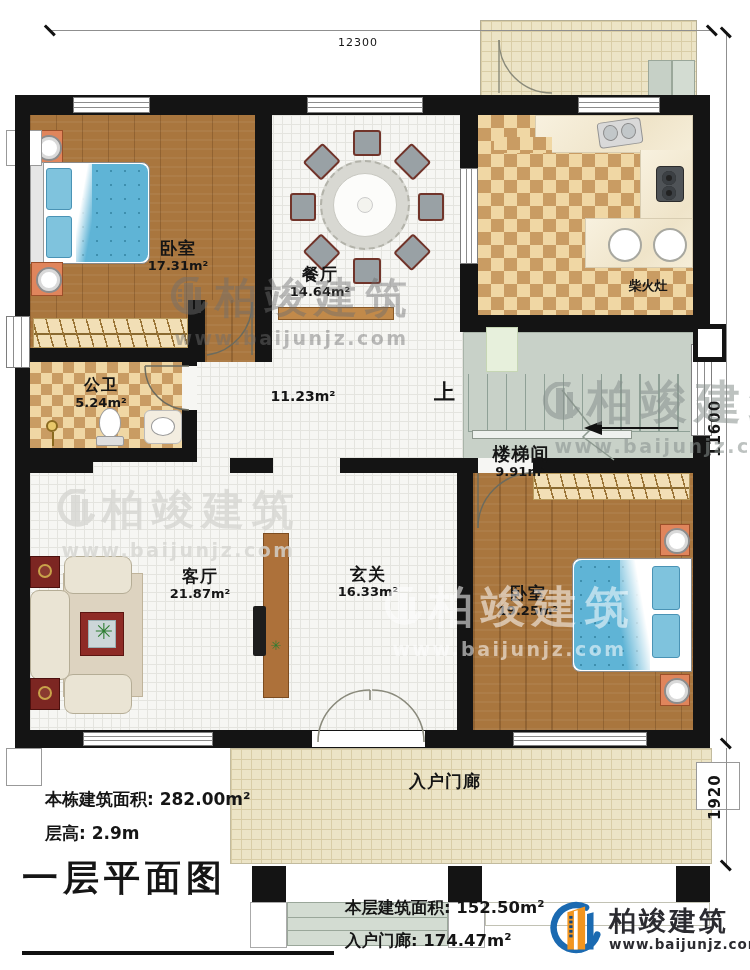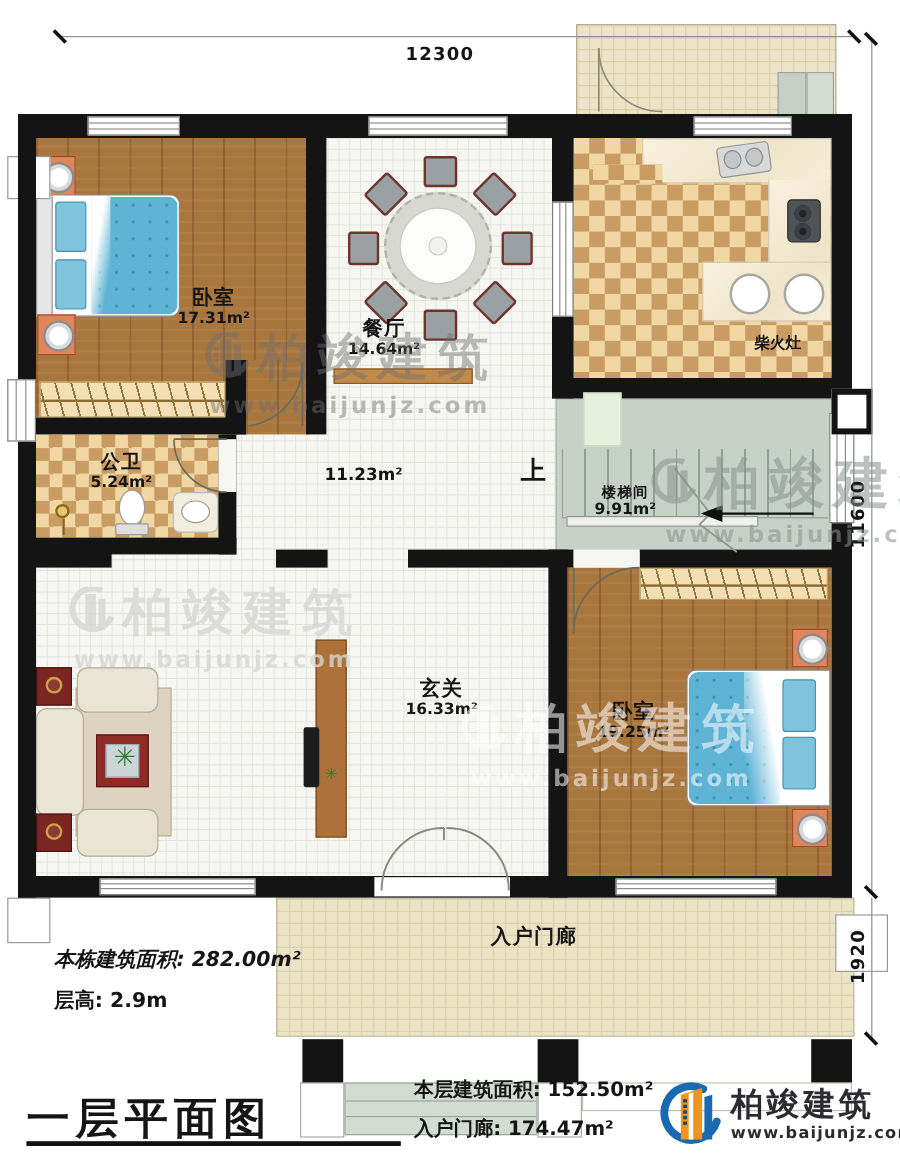--- a/index.html
+++ b/index.html
@@ -25,30 +25,30 @@
   .room-label .ar{font-size:13px;display:block;}
   .furn{position:absolute;z-index:3;box-sizing:border-box;}
   .lampstand{background:#e0855c;border:1px solid #9c4f2a;}
   .lamp{position:absolute;background:#fff;border:2px solid #8c8c8c;border-radius:50%;box-shadow:inset 0 0 0 3px #d9d9d9;}
   .wardrobe{background-color:#f2dfb6;border:1px solid #b99b5e;
     background-image:repeating-linear-gradient(75deg,transparent 0 5px,#9a7436 5px 6.5px,transparent 6.5px 13px),linear-gradient(#8a6a30,#8a6a30);
     background-size:100% 100%,100% 2px;background-position:0 0,0 55%;background-repeat:repeat,no-repeat;}
   .chair{position:absolute;left:353px;top:194px;width:24px;height:22px;background:#99a1a5;border:2.5px solid #71342a;border-radius:3px;z-index:3;}
   .pillow{position:absolute;background:#2d2d2d;border:1px solid #555;}
   .sofa{position:absolute;background:#eae4d4;border:1.5px solid #b5ad96;border-radius:9px;z-index:3;}
-  .dim-label{position:absolute;font-weight:700;font-size:15px;z-index:10;letter-spacing:1px;}
+  .dim-label{position:absolute;font-weight:400;font-size:11px;z-index:10;letter-spacing:1px;}
   .dim-v-label{position:absolute;writing-mode:vertical-rl;transform:rotate(180deg);font-weight:700;font-size:15px;z-index:10;letter-spacing:1px;}
   .dimline{position:absolute;background:#8f8f8f;z-index:9;}
   .tick{position:absolute;width:14px;height:2.5px;background:#111;transform:rotate(45deg);z-index:10;}
   .wm{position:absolute;font-weight:700;z-index:12;pointer-events:none;}
   .wm-row{display:flex;align-items:center;gap:7px;}
   .wm-name{letter-spacing:8px;white-space:nowrap;}
   .wm-site{font-size:19px;letter-spacing:2.5px;margin-top:1px;text-align:center;white-space:nowrap;}
   .note{position:absolute;font-weight:700;font-size:17px;z-index:9;}
-  #tb-title{position:absolute;left:22px;top:908px;font-size:36px;font-weight:700;letter-spacing:5px;z-index:9;}
+  #tb-title{position:absolute;left:22px;top:854px;font-size:36px;font-weight:700;letter-spacing:5px;z-index:9;}
   #tb-scale{position:absolute;left:240px;top:906px;font-size:30px;font-weight:700;z-index:9;}
   #tb-rule{position:absolute;left:22px;top:951px;width:312px;height:4px;background:#111;z-index:9;}
   .tb-stat{position:absolute;left:345px;font-weight:700;font-size:16.5px;z-index:9;}
   #brand{position:absolute;left:545px;top:901px;display:flex;align-items:center;gap:8px;z-index:9;}
   #brand-text .bn{font-size:27px;font-weight:900;letter-spacing:3px;color:#2b2b30;line-height:1.1;}
   #brand-text .bw{font-size:13.5px;font-weight:700;color:#2b2b30;letter-spacing:1px;}
   svg.overlay{position:absolute;left:0;top:0;z-index:7;pointer-events:none;}
 </style>
 </head>
 <body>
@@ -244,22 +244,26 @@
   </div>
   <div class="room-label" style="left:272px;top:264px;width:96px;">
     <span class="nm">餐厅</span>
     <span class="ar">14.64m²</span>
   </div>
   <div class="room-label" style="left:53px;top:376px;width:96px;">
     <span class="nm" style="font-size:16px;">公卫</span>
     <span class="ar">5.24m²</span>
   </div>
   <div class="room-label" style="left:473px;top:403px;width:96px;">
-    <span class="nm" style="font-size:12px;">楼梯间</span>
+    <span class="nm" style="font-size:18px;margin-top:40px;">楼梯间</span>
     <span class="ar">9.91m²</span>
+  </div>
+  <div class="room-label" style="left:152px;top:566px;width:96px;">
+    <span class="nm">客厅</span>
+    <span class="ar">21.87m²</span>
   </div>
   <div class="room-label" style="left:320px;top:564px;width:96px;">
     <span class="nm">玄关</span>
     <span class="ar">16.33m²</span>
   </div>
   <div class="room-label" style="left:480px;top:583px;width:96px;">
     <span class="nm">卧室</span>
     <span class="ar">19.25m²</span>
   </div>
   <div class="room-label" style="left:385px;top:771px;width:120px;">
@@ -311,21 +315,21 @@
       <svg width="40" height="42" viewBox="0 0 40 42">
           <path d="M30 3 A17 17 0 1 0 38 25" fill="none" stroke="currentColor" stroke-width="5"></path>
           <rect x="16" y="6" width="9" height="30" fill="currentColor"></rect>
           <rect x="27" y="10" width="6" height="26" fill="currentColor"></rect>
         </svg>
       <span class="wm-name">柏竣建筑</span>
     </div>
     <div class="wm-site">www.baijunjz.com</div>
   </div>
 
-  <div class="note" style="left:45px;top:788px;font-style:italic;">本栋建筑面积: 282.00m²</div>
+  <div class="note" style="left:45px;top:788px;">本栋建筑面积: 282.00m²</div>
   <div class="note" style="left:45px;top:822px;">层高: 2.9m</div>
 
   <div id="tb-title">一层平面图</div>
   <div id="tb-rule"></div>
   <div class="tb-stat" style="top:897px;">本层建筑面积: 152.50m²</div>
   <div class="tb-stat" style="top:930px;">入户门廊: 174.47m²</div>
 
   <div id="brand">
     <svg width="56" height="56" viewBox="0 0 60 60">
       <path d="M44 7 A24 24 0 1 0 56 36" fill="none" stroke="#1b6ab1" stroke-width="7" stroke-linecap="round"></path>

